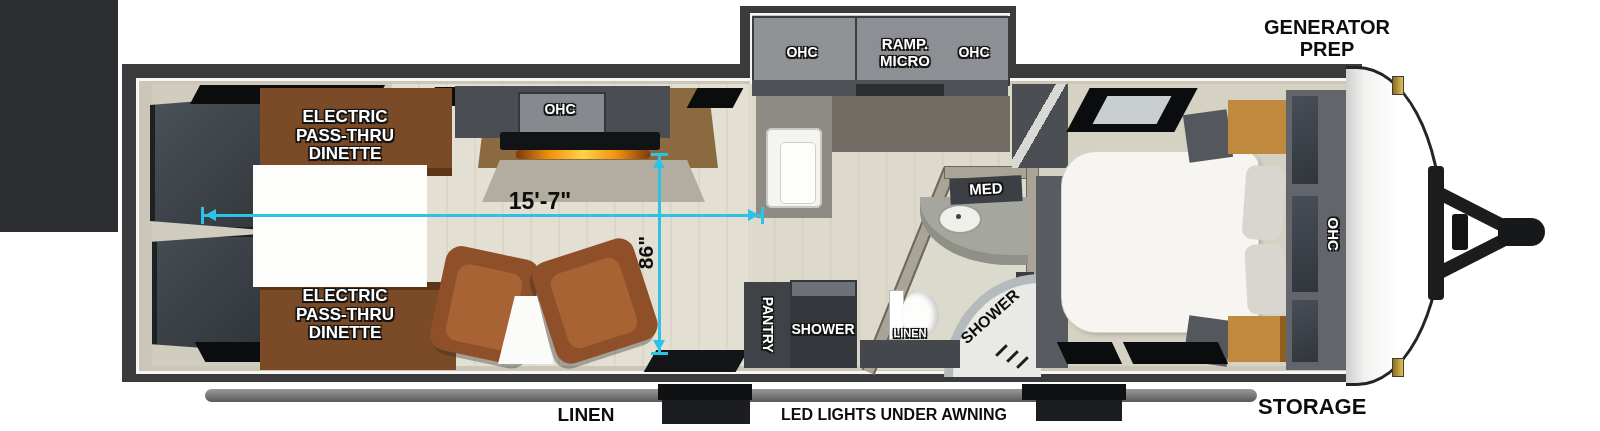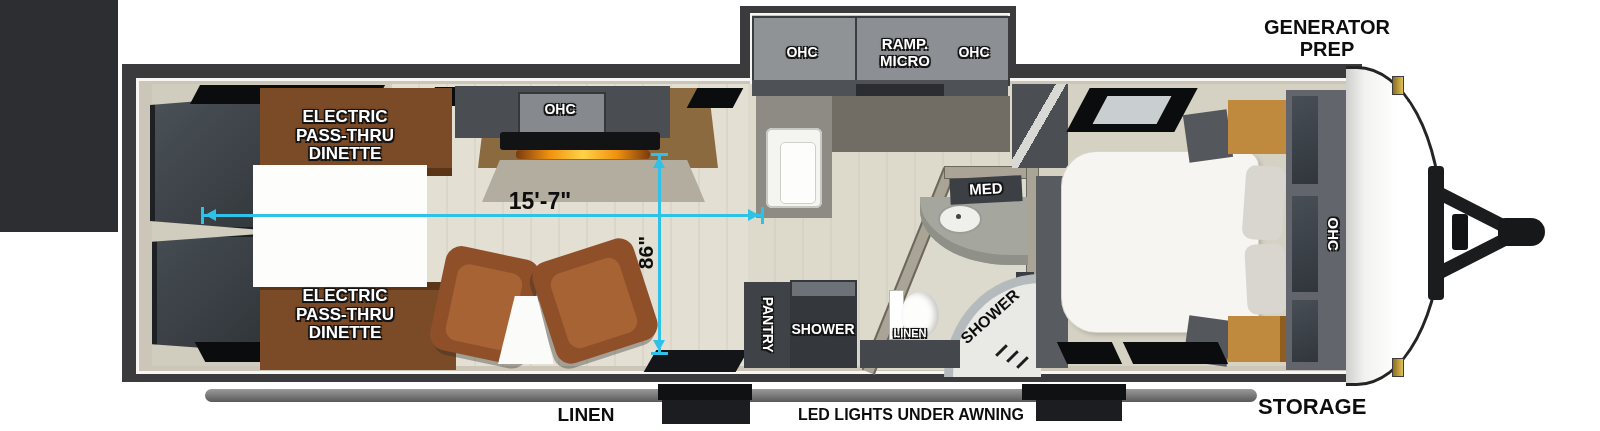--- a/index.html
+++ b/index.html
@@ -144,15 +144,15 @@
 
   <div class="abs" style="left:205px;top:389px;width:1052px;height:13px;background:linear-gradient(#9a9a9a,#595959);border-radius:8px;"></div>
   <div class="abs" style="left:658px;top:384px;width:94px;height:16px;background:#101113;"></div>
   <div class="abs" style="left:662px;top:400px;width:88px;height:24px;background:#1b1d20;"></div>
   <div class="abs" style="left:1022px;top:384px;width:104px;height:16px;background:#101113;"></div>
   <div class="abs" style="left:1036px;top:400px;width:86px;height:21px;background:#1b1d20;"></div>
 
   <div class="lblb" style="left:1262px;top:16px;width:130px;font-size:20px;">GENERATOR PREP</div>
   <div class="lblb" style="left:1258px;top:395px;width:100px;font-size:22px;">STORAGE</div>
   <div class="lblb" style="left:536px;top:405px;width:100px;font-size:19px;">LINEN</div>
-  <div class="lblb" style="left:764px;top:406px;width:260px;font-size:16px;white-space:nowrap;text-align:right;">LED LIGHTS UNDER AWNING</div>
+  <div class="lblb" style="left:764px;top:406px;width:260px;font-size:16px;white-space:nowrap;">LED LIGHTS UNDER AWNING</div>
 
 </div>
 
 </body></html>

